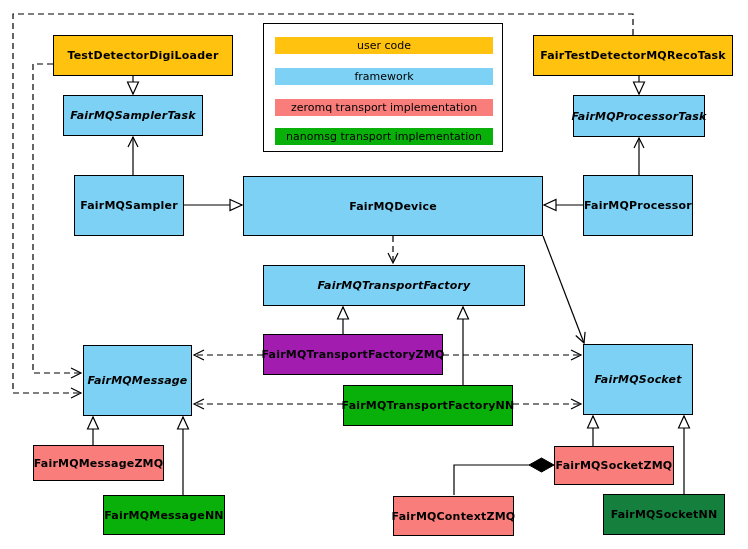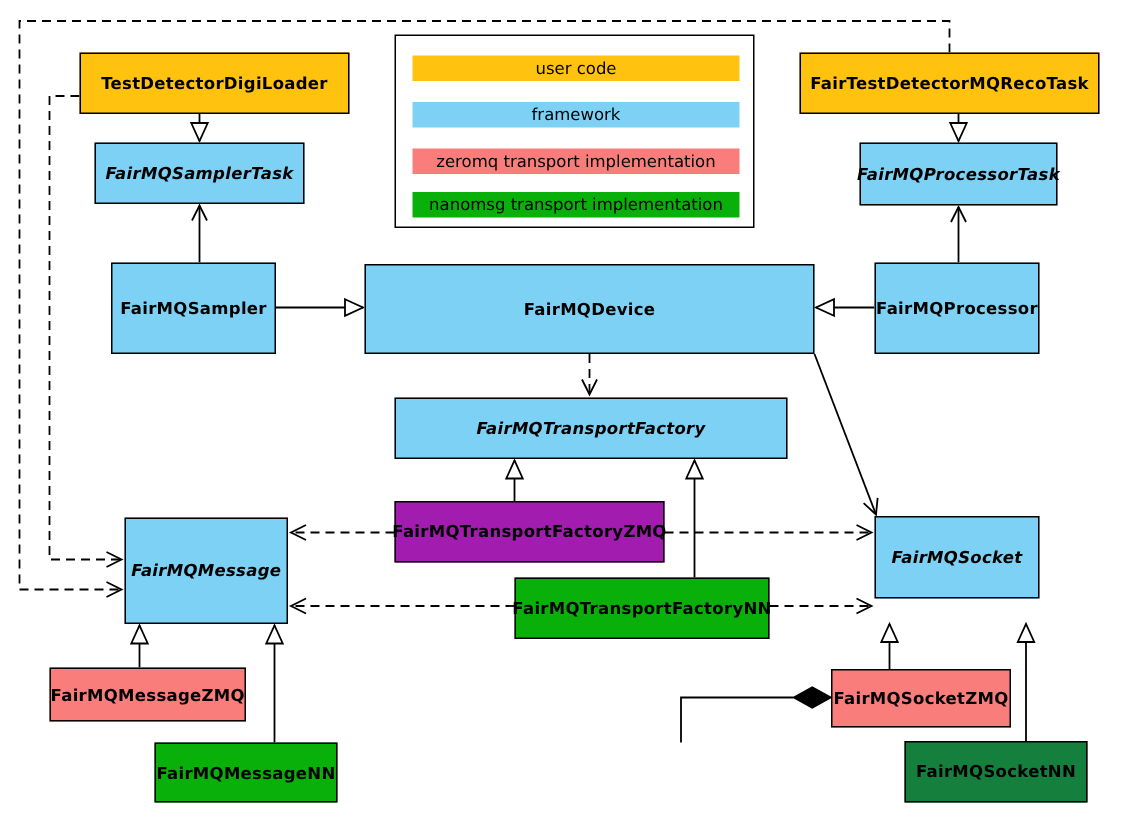--- a/index.html
+++ b/index.html
@@ -27,21 +27,21 @@
   .n1{left:533px;top:35px;width:200px;height:41px;}
   .n2{left:63px;top:95px;width:140px;height:41px;}
   .n3{left:573px;top:95px;width:132px;height:42px;}
   .n4{left:74px;top:175px;width:110px;height:61px;}
   .n5{left:243px;top:176px;width:300px;height:60px;}
   .n6{left:583px;top:175px;width:110px;height:61px;}
   .n7{left:263px;top:265px;width:262px;height:41px;}
   .n8{left:263px;top:334px;width:180px;height:41px;}
   .n9{left:343px;top:385px;width:170px;height:41px;}
   .n10{left:83px;top:345px;width:109px;height:71px;}
-  .n11{left:583px;top:344px;width:110px;height:55px;font-style:italic;}
+  .n11{left:583px;top:344px;width:110px;height:71px;font-style:italic;}
   .n12{left:33px;top:445px;width:131px;height:36px;}
   .n13{left:103px;top:495px;width:122px;height:40px;}
   .n14{left:554px;top:446px;width:120px;height:39px;}
   .n15{left:393px;top:496px;width:121px;height:40px;}
   .n16{left:603px;top:494px;width:122px;height:41px;}
   
   .legend{
     position:absolute;left:263px;top:23px;width:240px;height:129px;
     box-sizing:border-box;border:1.5px solid #000;background:#fff;z-index:2;
   }
@@ -117,15 +117,16 @@
   <div class="node n5" style="background-color: rgb(124, 209, 244);">FairMQDevice</div>
   <div class="node n6" style="background-color: rgb(124, 209, 244);">FairMQProcessor</div>
   <div class="node n7 abstract" style="background-color: rgb(124, 209, 244);">FairMQTransportFactory</div>
   <div class="node n8" style="background-color: #a21caf;">FairMQTransportFactoryZMQ</div>
   <div class="node n9" style="background-color: rgb(10, 176, 10);">FairMQTransportFactoryNN</div>
   <div class="node n10 abstract" style="background-color: rgb(124, 209, 244);">FairMQMessage</div>
   <div class="node n11 abstract" style="background-color: rgb(124, 209, 244);">FairMQSocket</div>
   <div class="node n12" style="background-color: rgb(248, 125, 123);">FairMQMessageZMQ</div>
   <div class="node n13" style="background-color: rgb(10, 176, 10);">FairMQMessageNN</div>
   <div class="node n14" style="background-color: rgb(248, 125, 123);">FairMQSocketZMQ</div>
+  <div class="node n15" style="background-color: rgb(248, 125, 123);">FairMQContextZMQ</div>
   <div class="node n16" style="background-color: #15803d;">FairMQSocketNN</div>
 
 </div>
 
 </body></html>

